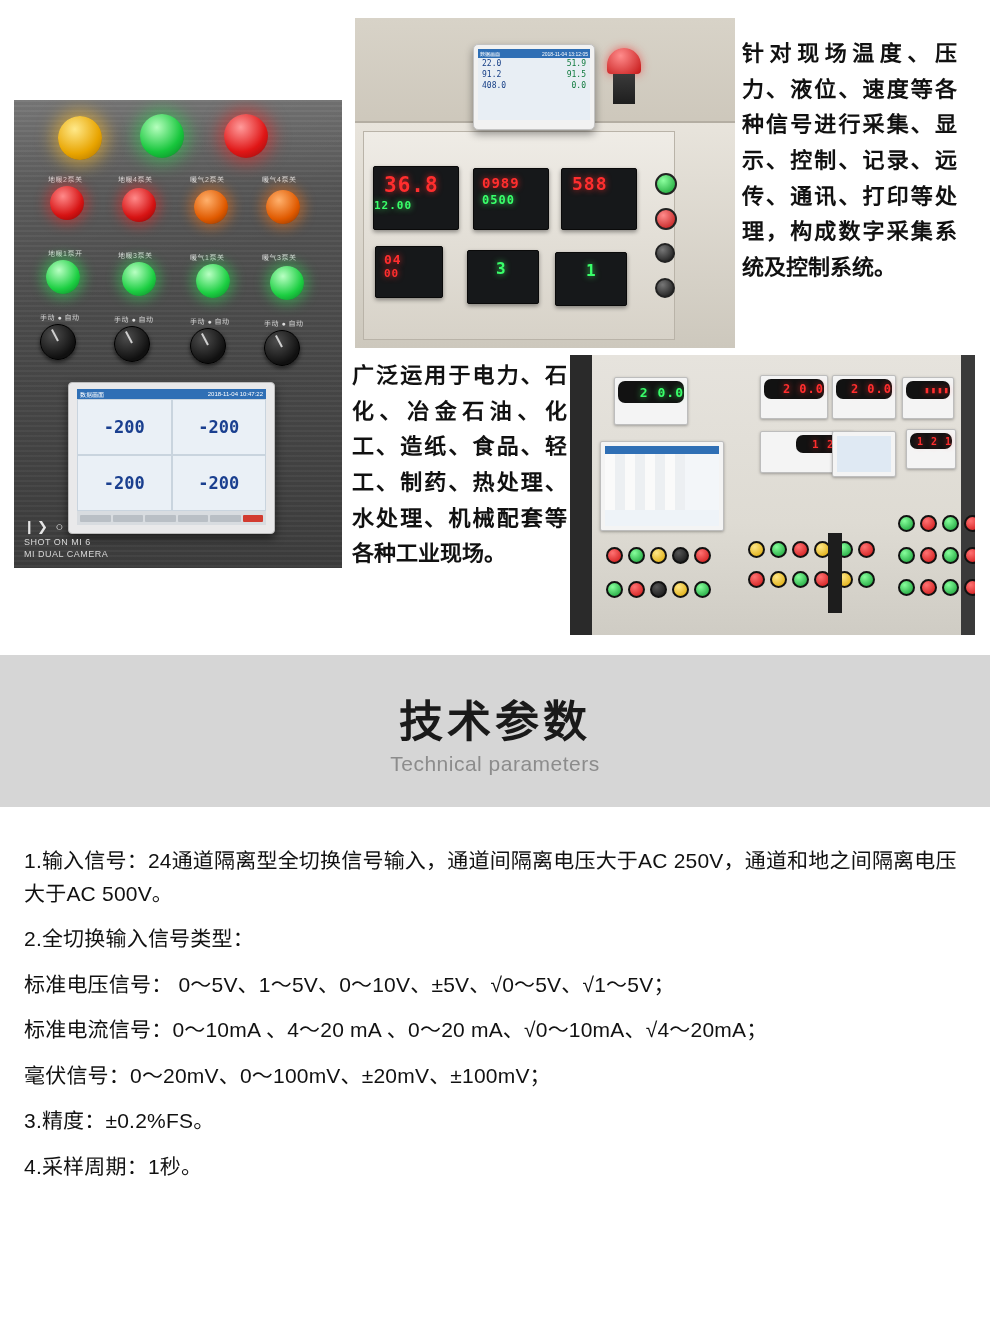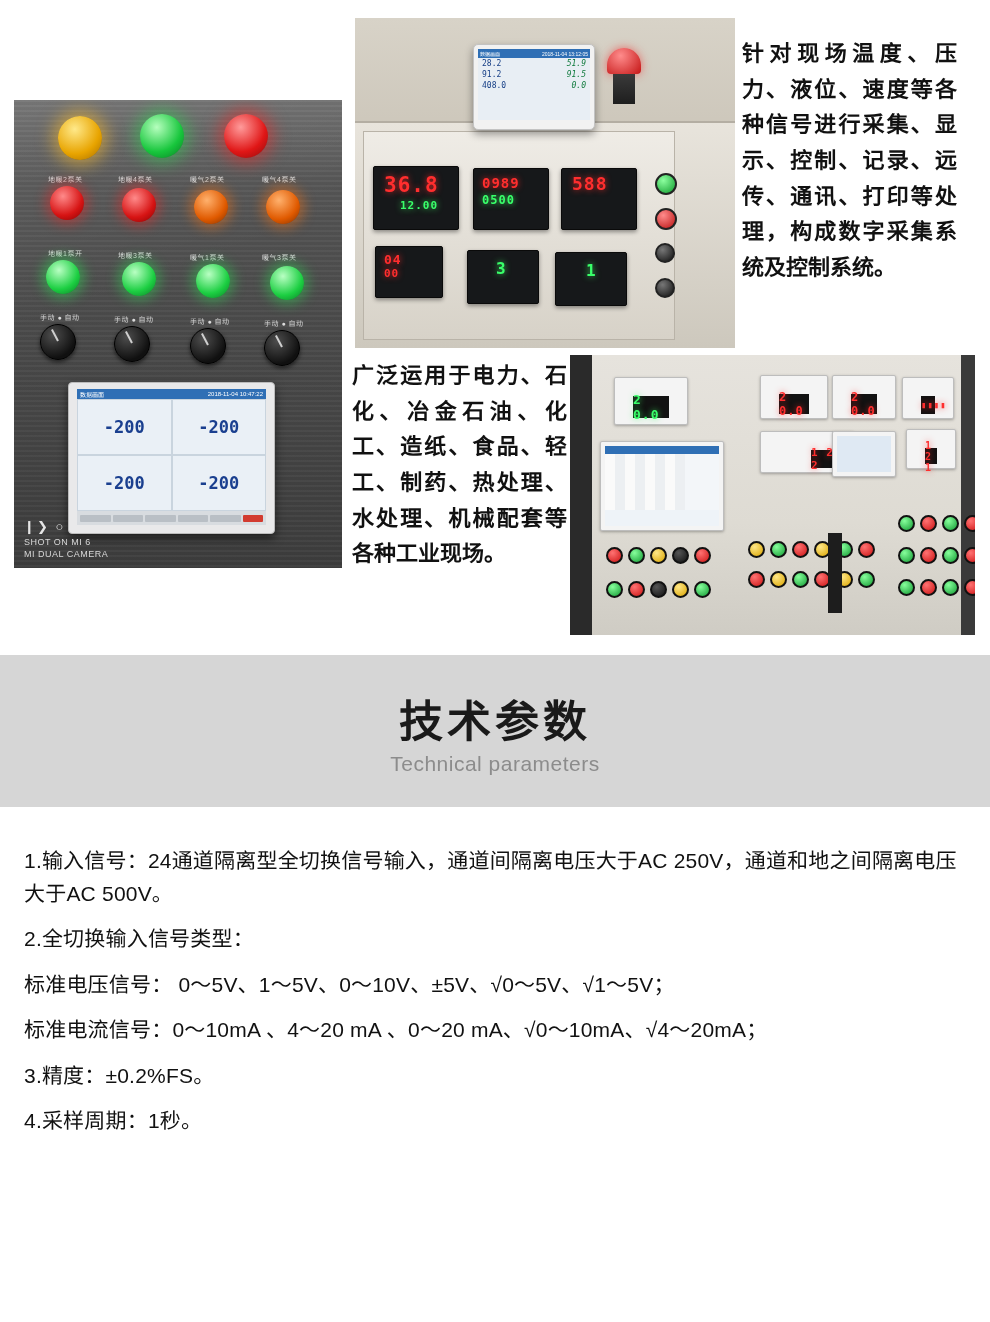--- a/index.html
+++ b/index.html
@@ -61,29 +61,29 @@
   .seg{font-family:"DejaVu Sans Mono",monospace;font-weight:bold;letter-spacing:1px;}
   .seg.red{color:#ff2e2e;text-shadow:0 0 6px rgba(255,40,40,.8);}
   .seg.grn{color:#39ff6a;text-shadow:0 0 6px rgba(60,255,100,.8);}
   .alarm{position:absolute;width:34px;height:58px;}
   .alarm .dome{width:34px;height:26px;border-radius:17px 17px 4px 4px;background:radial-gradient(circle at 40% 30%,#ff8c8c,#c41414);box-shadow:0 0 10px rgba(240,40,40,.6);}
   .alarm .base{width:22px;height:30px;margin:0 auto;background:linear-gradient(180deg,#3a3a3a,#1e1e1e);}
   .tablet{position:absolute;background:#f2f2f2;border:1px solid #c3c3c3;border-radius:5px;box-shadow:0 4px 8px rgba(0,0,0,.4);}
   .tab-screen{position:absolute;inset:4px 4px 9px 4px;background:#e8eef4;}
   .tab-bar{height:9px;background:#2f6fb5;color:#fff;font-size:5px;display:flex;justify-content:space-between;padding:0 2px;align-items:center;}
   .tab-row{display:flex;justify-content:space-between;font-size:8px;padding:1px 4px;color:#153e86;font-family:"DejaVu Sans Mono",monospace;}
-  .tab-row span:last-child{color:#0f7a3d;font-style:italic;}
+  .tab-row span:last-child{color:#0f7a3d;}
 
   
   #photo-wall{left:570px;top:355px;width:405px;height:280px;}
   #photo-wall .ph-inner{background:linear-gradient(180deg,#e6e3dd 0%,#dedbd3 60%,#cfccc4 100%);}
   .wall-left{position:absolute;left:0;top:0;bottom:0;width:22px;background:#2a2a2a;}
   .wall-right{position:absolute;right:0;top:0;bottom:0;width:14px;background:#3a3a3a;}
   .instr{position:absolute;background:#f4f4f4;border:1px solid #bdbdbd;border-radius:2px;box-shadow:0 1px 3px rgba(0,0,0,.3);}
-  .instr .win{background:#121212;margin:18px;border-radius:0;display:flex;align-items:center;justify-content:flex-start;}
+  .instr .win{background:#121212;margin:3px;border-radius:7px;display:flex;align-items:center;justify-content:flex-end;}
   .btnrow{position:absolute;display:flex;gap:5px;}
   .pb{width:13px;height:13px;border-radius:50%;border:2px solid #111;}
   .pb.r{background:radial-gradient(circle at 35% 30%,#ff7272,#cc1414);}
   .pb.g{background:radial-gradient(circle at 35% 30%,#86ff9b,#139a33);}
   .pb.y{background:radial-gradient(circle at 35% 30%,#ffe787,#d9a400);}
   .pb.k{background:radial-gradient(circle at 35% 30%,#555,#111);}
 
   
   .txt-block{position:absolute;font-weight:bold;color:#111;line-height:1.62;}
   #text-right{left:742px;top:36px;width:215px;font-size:22px;text-align:justify;}
@@ -192,37 +192,37 @@
             <div class="base"></div>
         </div>
 
         <div class="tablet" style="left:118px;top:26px;width:120px;height:84px;">
           <div class="tab-screen">
             <div class="tab-bar">
               <span>数据画面</span>
               <span>2018-11-04 13:12:05</span>
             </div>
             <div class="tab-row">
-              <span>28.2</span>
+              <span>22.0</span>
               <span>51.9</span>
             </div>
             <div class="tab-row">
               <span>91.2</span>
               <span>91.5</span>
             </div>
             <div class="tab-row">
               <span>408.0</span>
               <span>0.0</span>
             </div>
           </div>
         </div>
 
         <div class="meter" style="left:18px;top:148px;width:84px;height:62px;">
           <div class="seg red" style="font-size:21px;padding:6px 0 0 10px;">36.8</div>
-          <div class="seg grn" style="font-size:11px;padding:2px 0 0 26px;">12.00</div>
+          <div class="seg grn" style="font-size:11px;padding:2px 0 0 0;">12.00</div>
         </div>
         <div class="meter" style="left:118px;top:150px;width:74px;height:60px;">
           <div class="seg red" style="font-size:14px;padding:6px 0 0 8px;">0989</div>
           <div class="seg grn" style="font-size:12px;padding:2px 0 0 8px;">0500</div>
         </div>
         <div class="meter" style="left:206px;top:150px;width:74px;height:60px;">
           <div class="seg red" style="font-size:18px;padding:4px 0 0 10px;">588</div>
         </div>
 
         <div class="meter" style="left:20px;top:228px;width:66px;height:50px;">
@@ -351,17 +351,18 @@
   <div class="tech-head">
     <h2>技术参数</h2>
     <div class="sub">Technical parameters</div>
   </div>
 
   <div class="tech-body">
     <p>1.输入信号：24通道隔离型全切换信号输入，通道间隔离电压大于AC 250V，通道和地之间隔离电压大于AC 500V。</p>
     <p>2.全切换输入信号类型：</p>
     <p>标准电压信号： 0～5V、1～5V、0～10V、±5V、√0～5V、√1～5V；</p>
     <p>标准电流信号：0～10mA 、4～20 mA 、0～20 mA、√0～10mA、√4～20mA；</p>
+    <p>毫伏信号：0～20mV、0～100mV、±20mV、±100mV；</p>
     <p>3.精度：±0.2%FS。</p>
     <p>4.采样周期：1秒。</p>
   </div>
 
 </div>
 
 </body></html>

